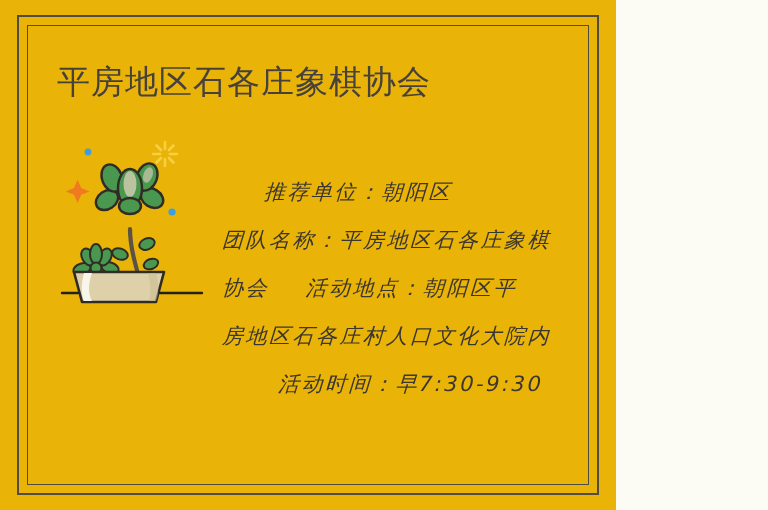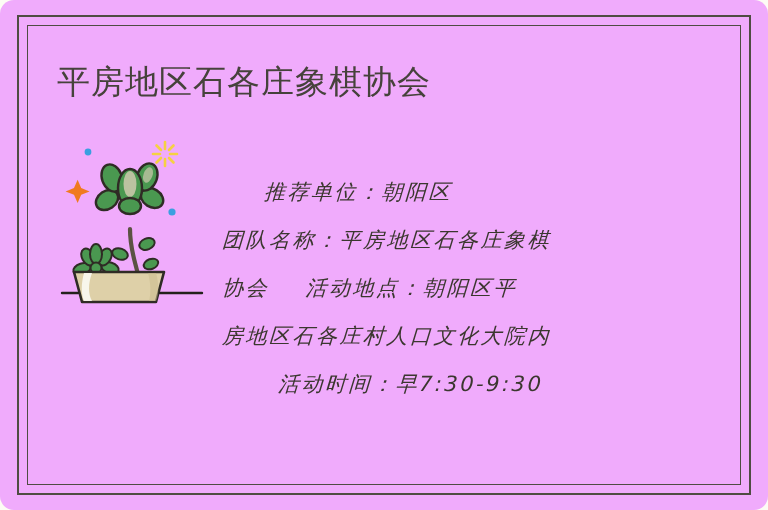--- a/index.html
+++ b/index.html
@@ -9,25 +9,24 @@
   body {
     width: 768px;
     height: 510px;
     overflow: hidden;
     background: #fdfcf4;
     font-family: "Liberation Sans", sans-serif;
   }
 
   .card {
     position: relative;
-    width: 768px;
+    width: 616px;
     height: 510px;
-    background: #f0abfc;
+    background: #eab308;
     box-sizing: border-box;
-    border-radius: 14px;
   }
 
   
   .frame-outer {
     position: absolute;
     left: 17px;
     top: 15px;
     right: 17px;
     bottom: 15px;
     border: 2px solid #4f4c42;

